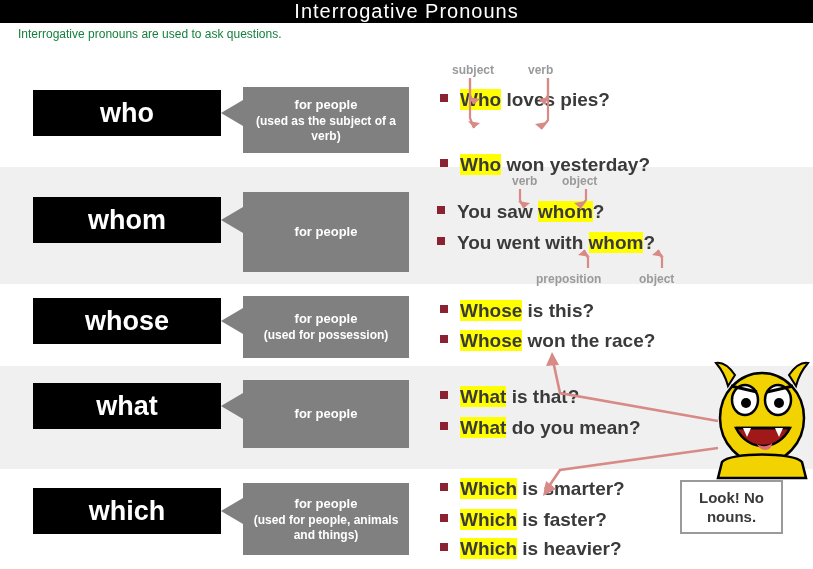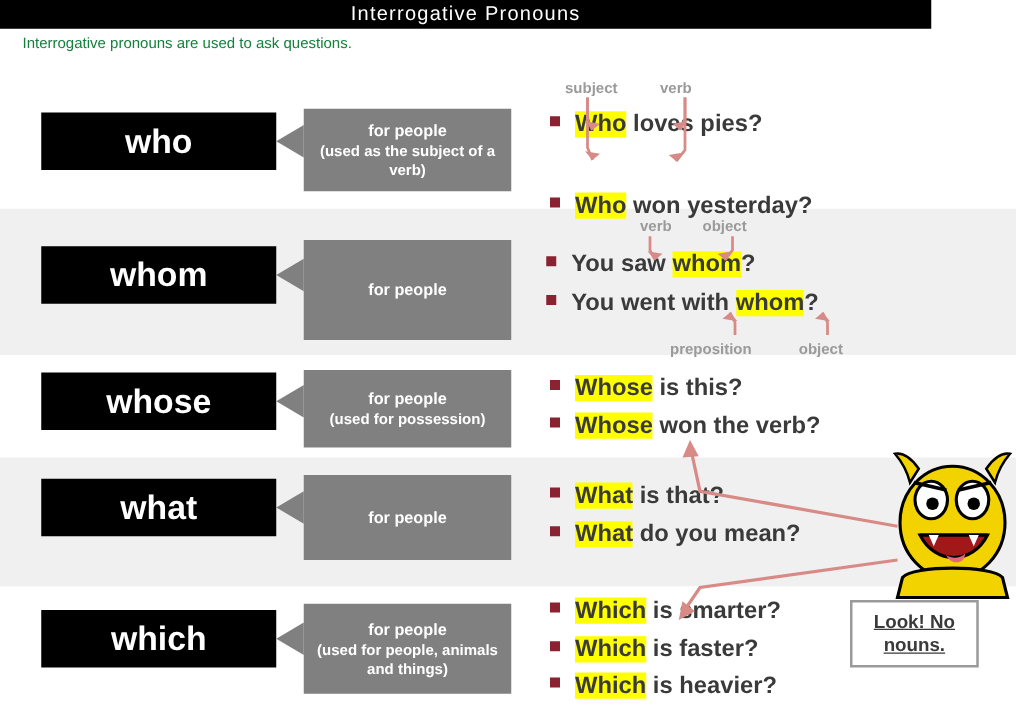--- a/index.html
+++ b/index.html
@@ -12,25 +12,25 @@
     background: #ffffff;
     font-family: "Liberation Sans", sans-serif;
     overflow: hidden;
     position: relative;
   }
 
   
   .title-bar {
     position: absolute;
     left: 0; top: 0;
-    width: 745px;
+    width: 813px;
     height: 23px;
     background: #000000;
     color: #ffffff;
-    font-size: 16px;
+    font-size: 20px;
     letter-spacing: 1px;
     display: flex;
     align-items: center;
     justify-content: center;
   }
 
   
   .subtitle {
     position: absolute;
     left: 18px;
@@ -139,21 +139,20 @@
     background: #ffffff;
     color: #3a3a3a;
     font-size: 15px;
     font-weight: bold;
     text-align: center;
     display: flex;
     align-items: center;
     justify-content: center;
     box-sizing: border-box;
     line-height: 19px;
-    text-decoration: underline;
   }
 
   svg.overlay {
     position: absolute;
     left: 0; top: 0;
     width: 813px;
     height: 569px;
     pointer-events: none;
   }
 </style>
@@ -214,21 +213,21 @@
 </div>
 <div class="gray-arrow" style="left:221px;top:308px;"></div>
 <div class="gray-box" style="top:296px;height:62px;">
   <div class="gb-main">for people</div>
   <div class="gb-sub">(used for possession)</div>
 </div>
 <div class="example" style="left:440px;top:300px;">
   <span class="bullet"></span><span class="hl">Whose</span><span> is this?</span>
 </div>
 <div class="example" style="left:440px;top:330px;">
-  <span class="bullet"></span><span class="hl">Whose</span><span> won the verb?</span>
+  <span class="bullet"></span><span class="hl">Whose</span><span> won the race?</span>
 </div>
 
 <div class="word-plate" style="top:383px;">
   <span>what</span>
 </div>
 <div class="gray-arrow" style="left:221px;top:393px;"></div>
 <div class="gray-box" style="top:380px;height:68px;">
   <div class="gb-main">for people</div>
 </div>
 <div class="example" style="left:440px;top:386px;">

